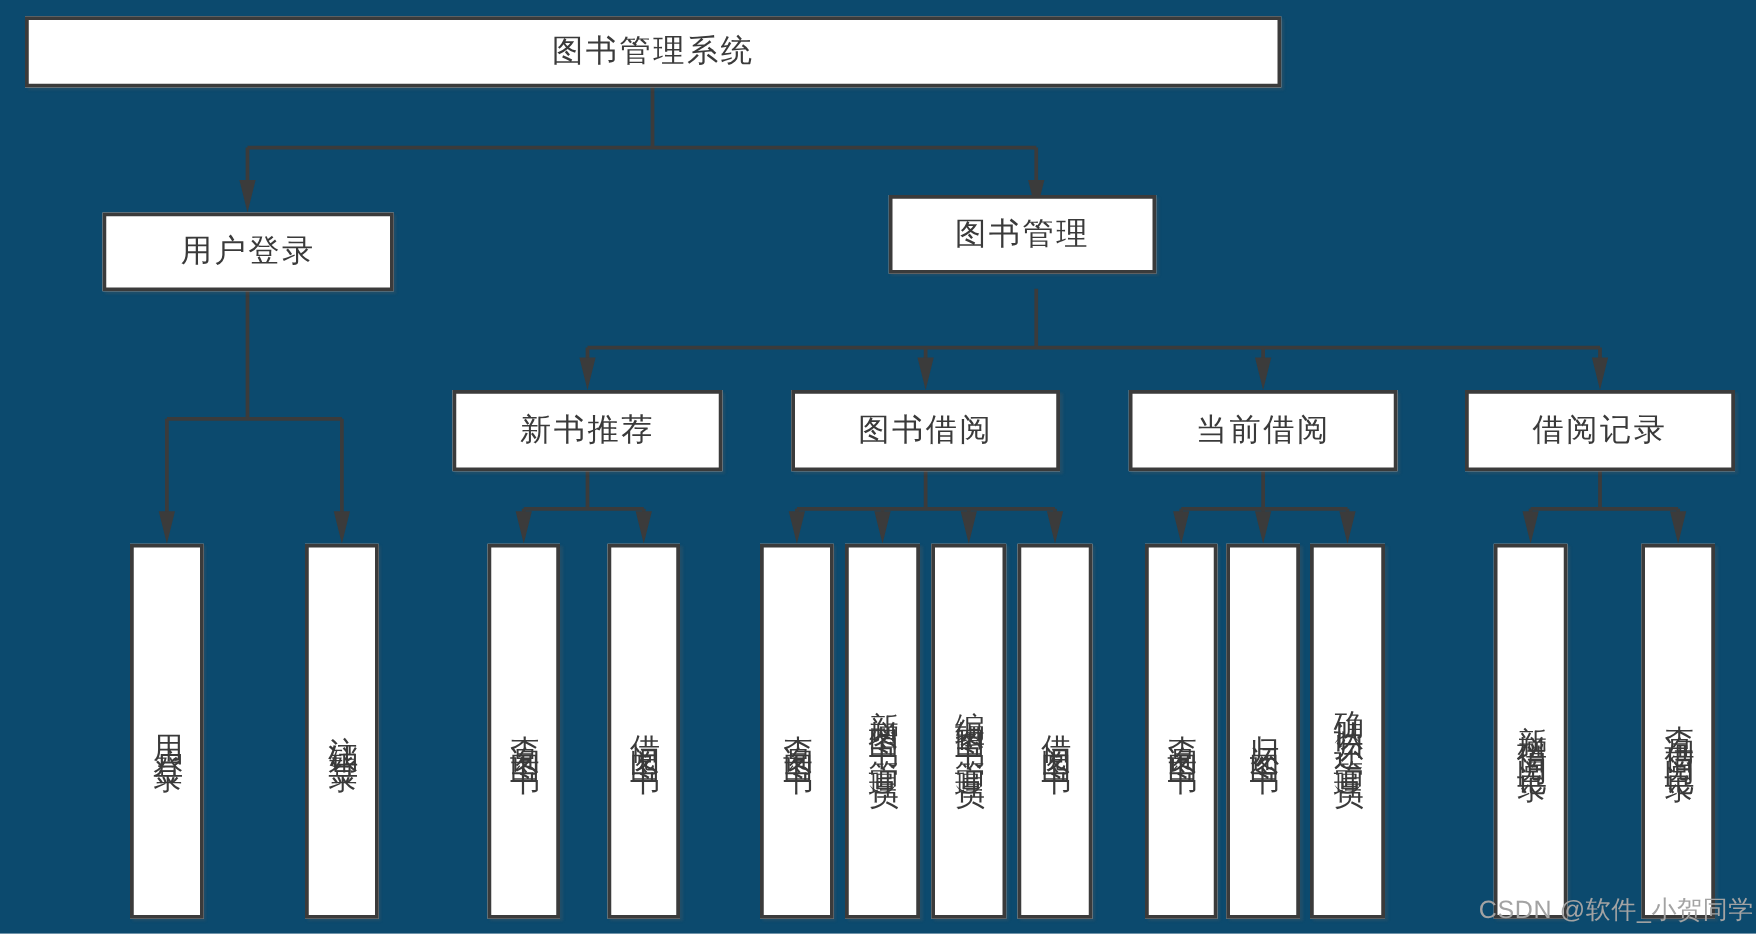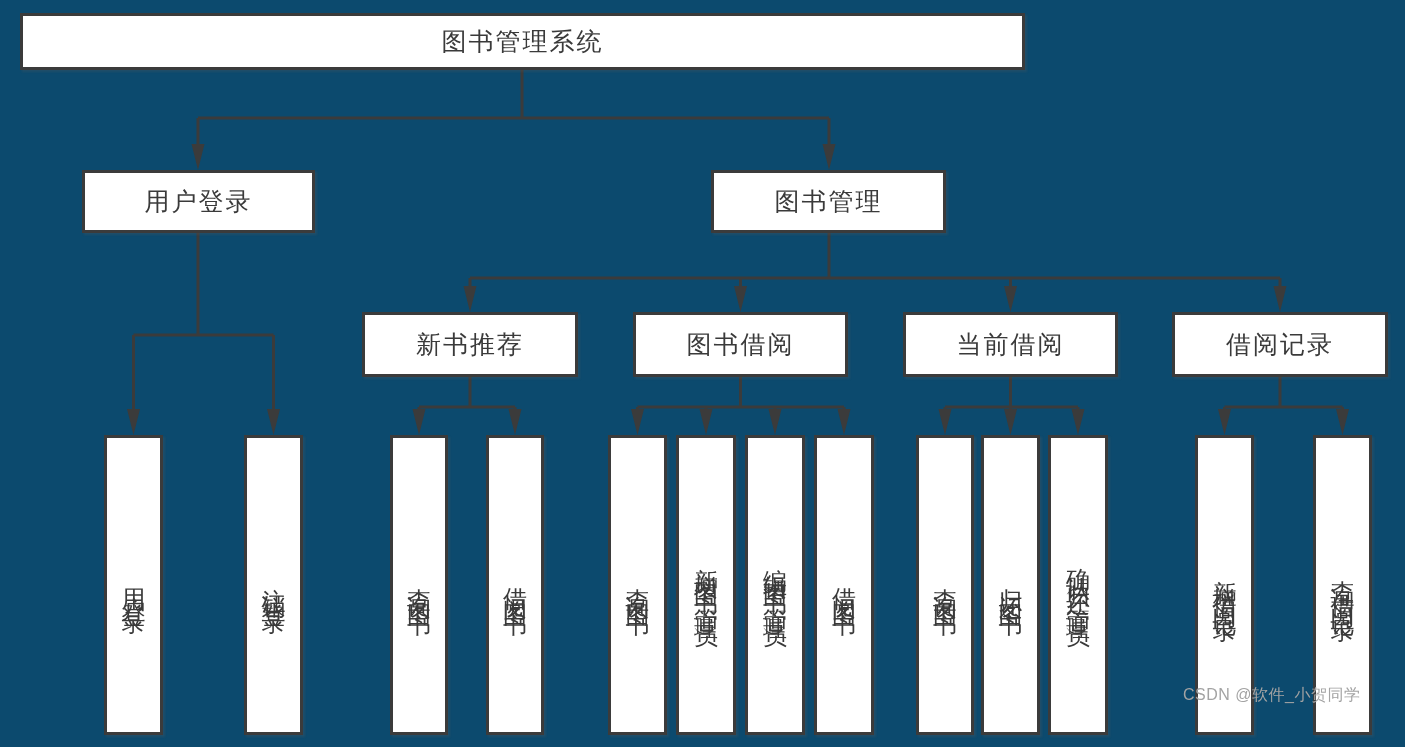--- a/index.html
+++ b/index.html
@@ -28,32 +28,32 @@
   .v-node {
     writing-mode: vertical-rl;
     text-orientation: mixed;
     font-size: 24px;
     letter-spacing: 8px;
     line-height: 1;
   }
   .watermark {
     position: absolute;
     left: 1183px;
-    top: 685px;
-    font-size: 16px;
+    top: 714px;
+    font-size: 20px;
     letter-spacing: 0.5px;
     color: #a3a3a3;
     white-space: nowrap;
     z-index: 10;
   }
 
   
   #n-root { left: 20px;  top: 13px;  width: 1005px; height: 57px; }
   #n-l2a  { left: 82px;  top: 170px; width: 233px;  height: 63px; }
-  #n-l2b  { left: 711px; top: 170px; width: 235px;  height: 63px; }
+  #n-l2b  { left: 711px; top: 156px; width: 214px;  height: 63px; }
   #n-l3a  { left: 362px; top: 312px; width: 216px;  height: 65px; text-align: center; }
   #n-l3b  { left: 633px; top: 312px; width: 215px;  height: 65px; }
   #n-l3c  { left: 903px; top: 312px; width: 215px;  height: 65px; }
   #n-l3d  { left: 1172px;top: 312px; width: 216px;  height: 65px; }
   #n-a1 { left: 104px;  top: 435px; width: 59px; height: 300px; }
   #n-a2 { left: 244px;  top: 435px; width: 59px; height: 300px; }
   #n-b1 { left: 390px;  top: 435px; width: 58px; height: 300px; }
   #n-b2 { left: 486px;  top: 435px; width: 58px; height: 300px; }
   #n-c1 { left: 608px;  top: 435px; width: 59px; height: 300px; }
   #n-c2 { left: 676px;  top: 435px; width: 60px; height: 300px; }

